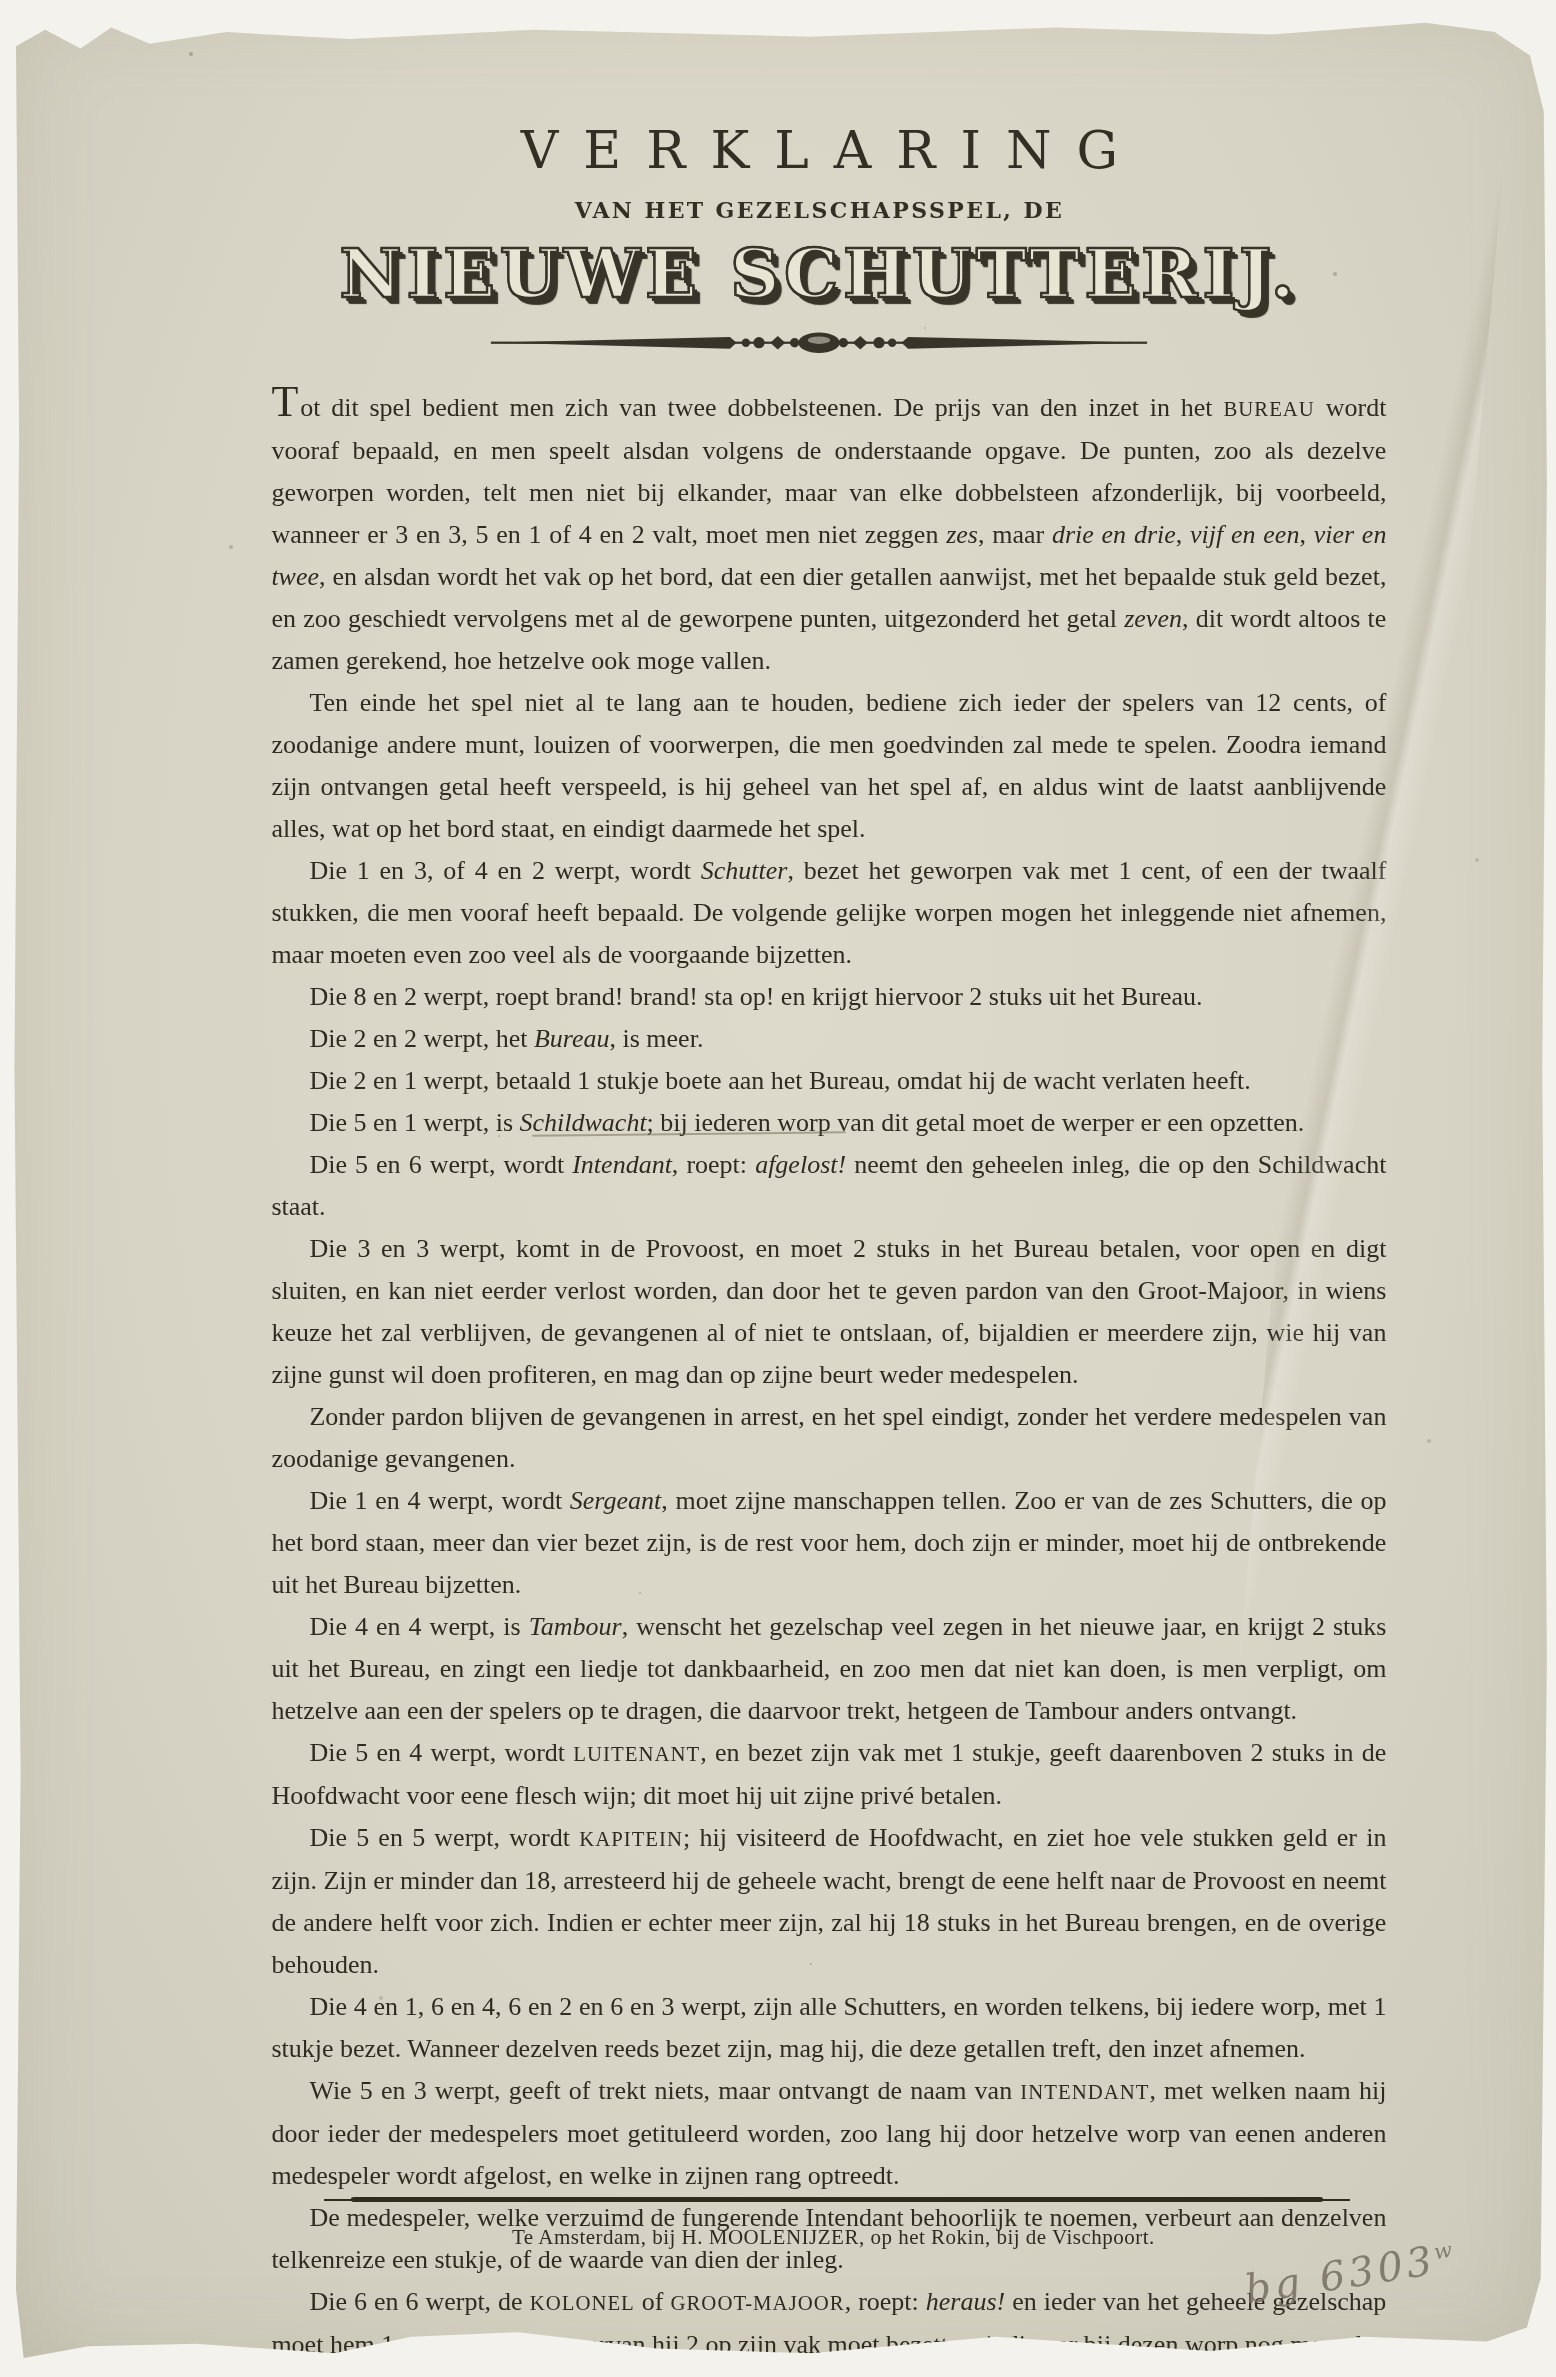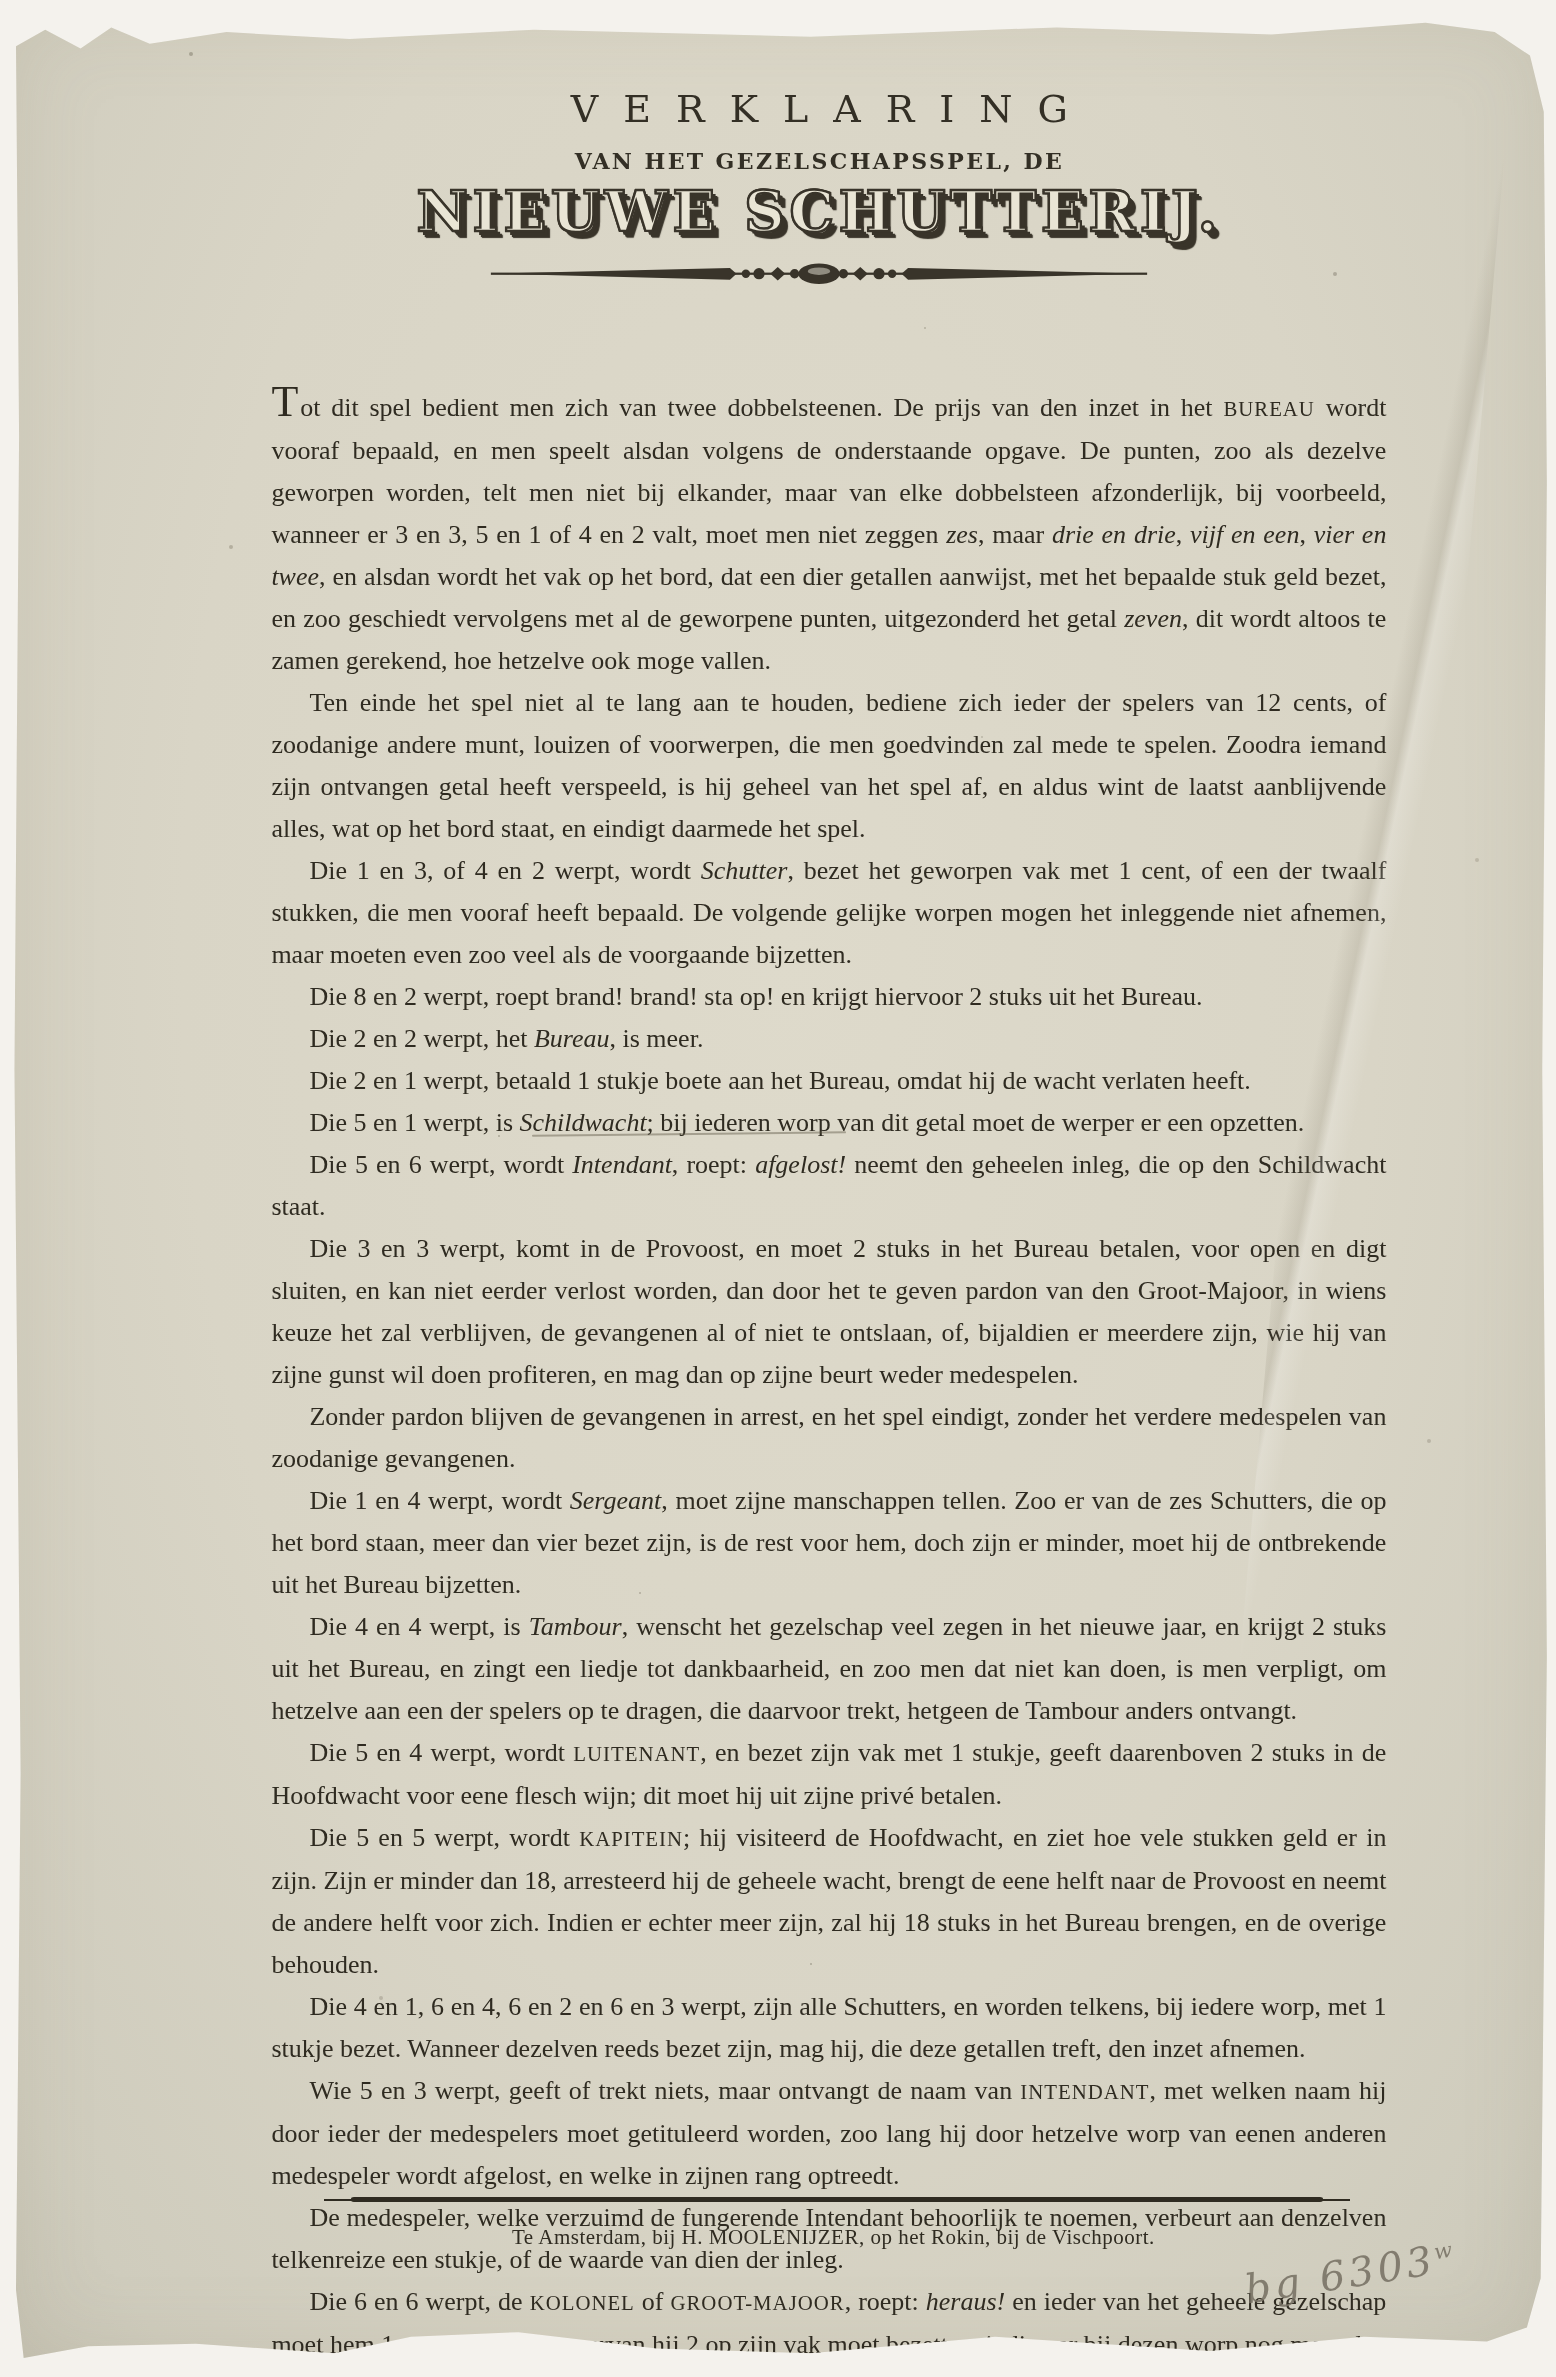--- a/index.html
+++ b/index.html
@@ -36,38 +36,38 @@
     box-shadow:
       179px 40px 0 1px rgba(70,62,45,.30), 1323px 260px 0 1px rgba(70,62,45,.28),
       487px 1122px 0 0 rgba(70,62,45,.30), 970px 723px 0 0 rgba(70,62,45,.22),
       219px 533px 0 1px rgba(70,62,45,.25), 799px 1950px 0 0 rgba(70,62,45,.3),
       1417px 1427px 0 1px rgba(70,62,45,.2), 628px 1579px 0 0 rgba(70,62,45,.28),
       1183px 2126px 0 0 rgba(70,62,45,.3), 369px 1984px 0 1px rgba(70,62,45,.2),
       913px 314px 0 0 rgba(70,62,45,.25), 1465px 846px 0 1px rgba(70,62,45,.18);
   }
   .hdr{position:absolute;left:247px;top:0;width:1122px;text-align:center;}
   .title{
-    margin-top:74px;
+    margin-top:107px;
     font-family:"DejaVu Serif", serif;
-    font-size:38px;font-weight:normal;
+    font-size:52px;font-weight:normal;
     letter-spacing:25px;text-indent:25px;
     color:#332f25;
   }
   .subtitle{
     margin-top:17px;
     font-family:"DejaVu Serif", serif;
     font-size:22px;font-weight:bold;
     letter-spacing:2.4px;
     color:#332f25;
   }
   .display-title{
-    margin-top:4px;
+    margin-top:10px;
     font-family:"DejaVu Serif", serif;
     font-weight:bold;
-    font-size:56px;
+    font-size:68px;
     letter-spacing:4.8px;
     white-space:nowrap;
     color:#e9e5d5;
     -webkit-text-stroke:2.4px #39342a;
     text-shadow:
       1px 1px 0 #39342a, -1px 1px 0 #39342a, 1px -1px 0 #39342a, -1px -1px 0 #39342a,
       3.8px 3.8px 0 #39342a, 5.7px 5.7px 0 #39342a, 6.7px 6.7px 1px #39342a;
   }
   .ornament{margin-top:15px;}
   .textblock{

